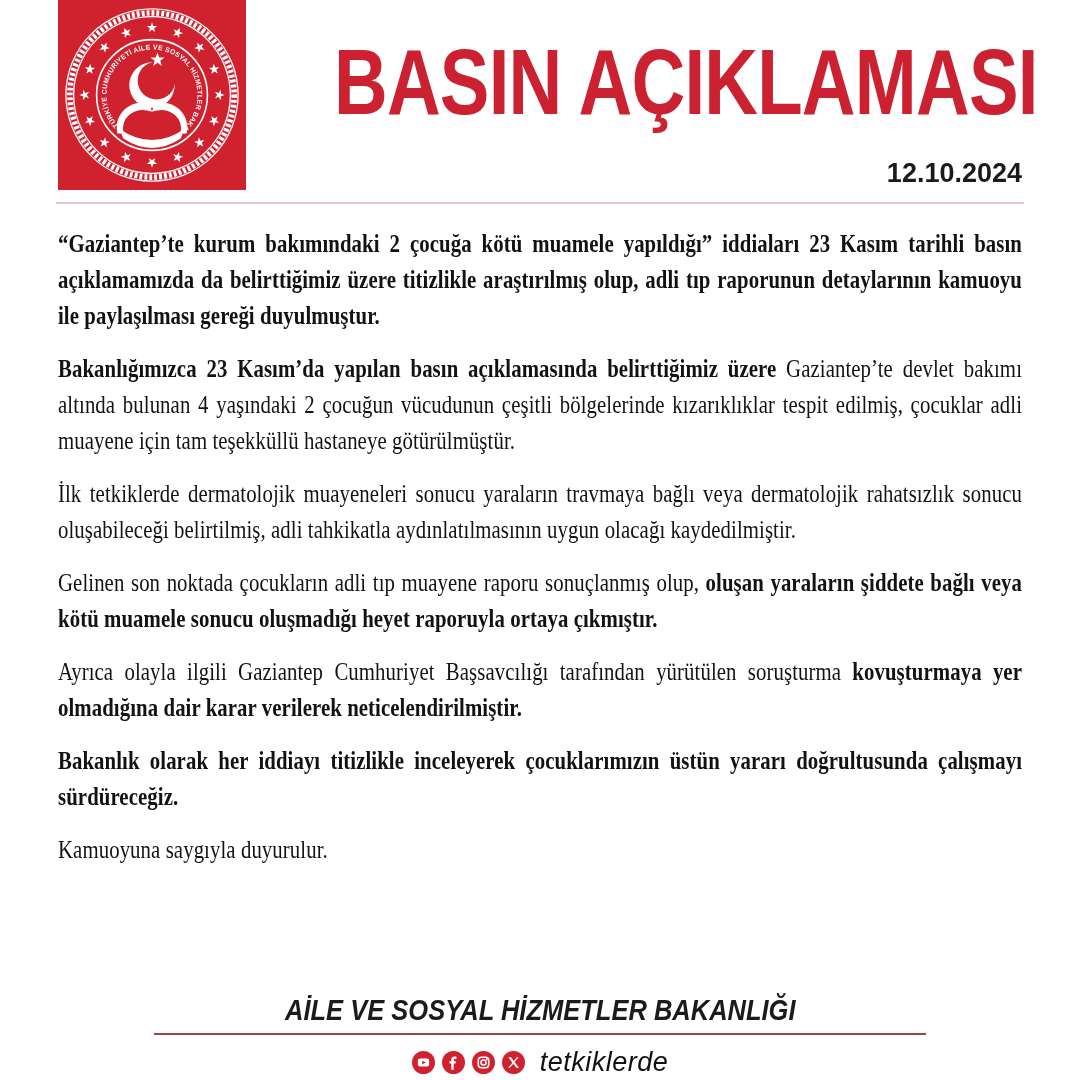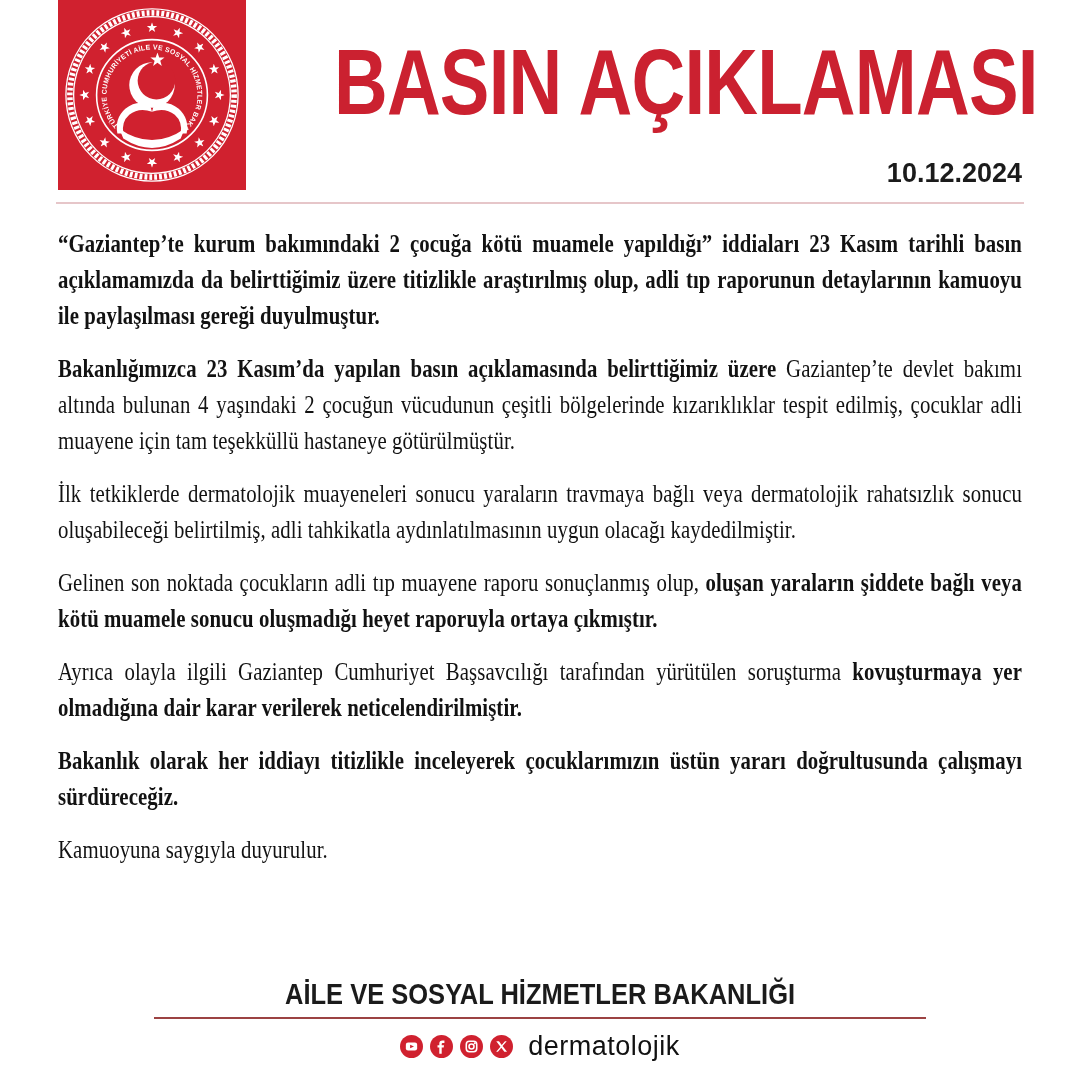--- a/index.html
+++ b/index.html
@@ -39,21 +39,21 @@
     width:1205px; transform:scaleX(0.8); transform-origin:0 0;
   }
   .para {
     font-size:26px; line-height:36px; text-align:justify;
     margin-bottom:17px; color:#121212; letter-spacing:0.1px;
   }
   .seg-b { font-weight:700; }
   .seg-r { font-weight:400; }
 
   
-  .footer { flex:0 0 auto; padding-bottom:18px; text-align:center; }
+  .footer { flex:0 0 auto; padding-bottom:2px; text-align:center;font-style:italic; }
   .ministry {
     display:inline-block; transform:scaleX(0.85); transform-origin:center;
     font-size:30px; font-weight:800; letter-spacing:0px; color:#1b1b1b;
     white-space:nowrap; line-height:1.1;
   }
   .rule-dark {
     width:772px; margin:7px auto 0 auto; border-top:2px solid #9c4343; height:0;
   }
   .social-row {
     margin-top:12px; display:flex; align-items:center; justify-content:center; gap:7px;
@@ -122,21 +122,21 @@
           <path d="M130 134 Q133 119 122 109 Q110 99 97 105 L95 112 Q108 107 118 115 Q126 122 124 134 Z"></path>
           <path d="M62 129 Q95 152 128 129 L124 139 Q95 158 66 139 Z"></path>
         </g>
       </svg>
     </div>
 
     <div class="title-zone">
       <span class="title">BASIN AÇIKLAMASI</span>
     </div>
 
-    <div class="date">10.12.2024</div>
+    <div class="date">12.10.2024</div>
   </div>
 
   <div class="rule-light"></div>
 
   <div class="content">
     <div class="content-inner">
 
       <p class="para">
         <span class="seg-b">“Gaziantep’te kurum bakımındaki 2 çocuğa kötü muamele yapıldığı” iddiaları 23 Kasım tarihli basın açıklamamızda da belirttiğimiz üzere titizlikle araştırılmış olup, adli tıp raporunun detaylarının kamuoyu ile paylaşılması gereği duyulmuştur.</span>
       </p>
@@ -190,17 +190,17 @@
         <rect x="6" y="6" width="10" height="10" rx="3" fill="none" stroke="#ffffff" stroke-width="1.5"></rect>
         <circle cx="11" cy="11" r="2.4" fill="none" stroke="#ffffff" stroke-width="1.5"></circle>
         <circle cx="14.1" cy="7.9" r="0.95" fill="#ffffff"></circle>
       </svg>
 
       <svg class="social-icon" viewBox="0 0 22 22">
         <circle cx="11" cy="11" r="11" fill="#d0212f"></circle>
         <path d="M6 6 h2.6 L11.2 9.5 14.3 6 H16 L12 10.6 16.3 16 h-2.6 L10.8 12.3 7.6 16 H5.9 L10 11.3 Z" fill="#ffffff"></path>
       </svg>
 
-      <span class="handle">dermatolojik</span>
+      <span class="handle">tetkiklerde</span>
     </div>
   </div>
 
 </div>
 
 </body></html>

